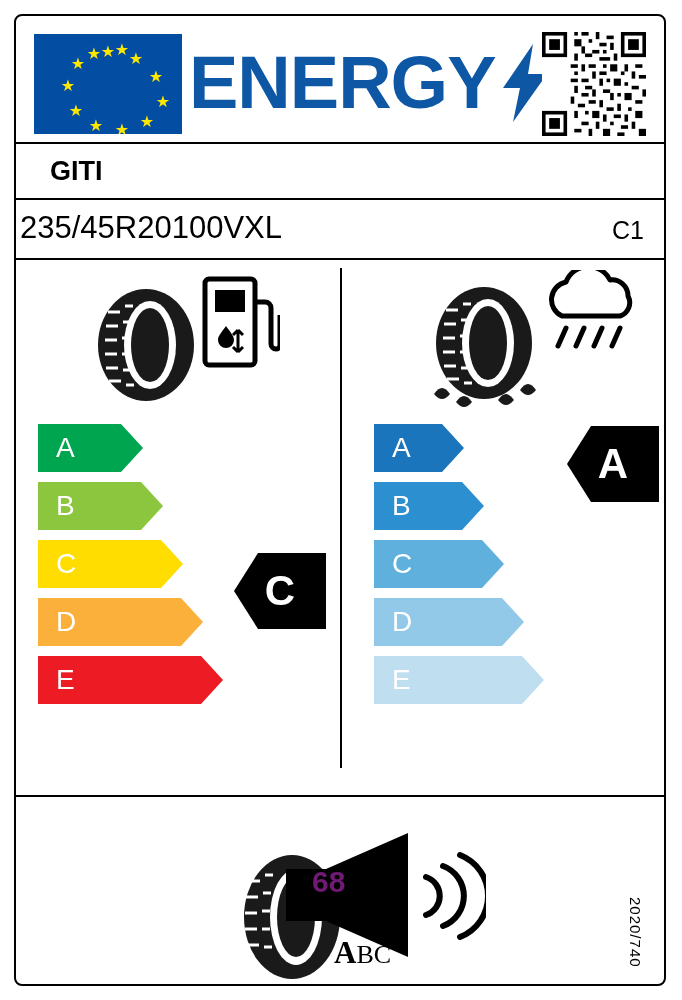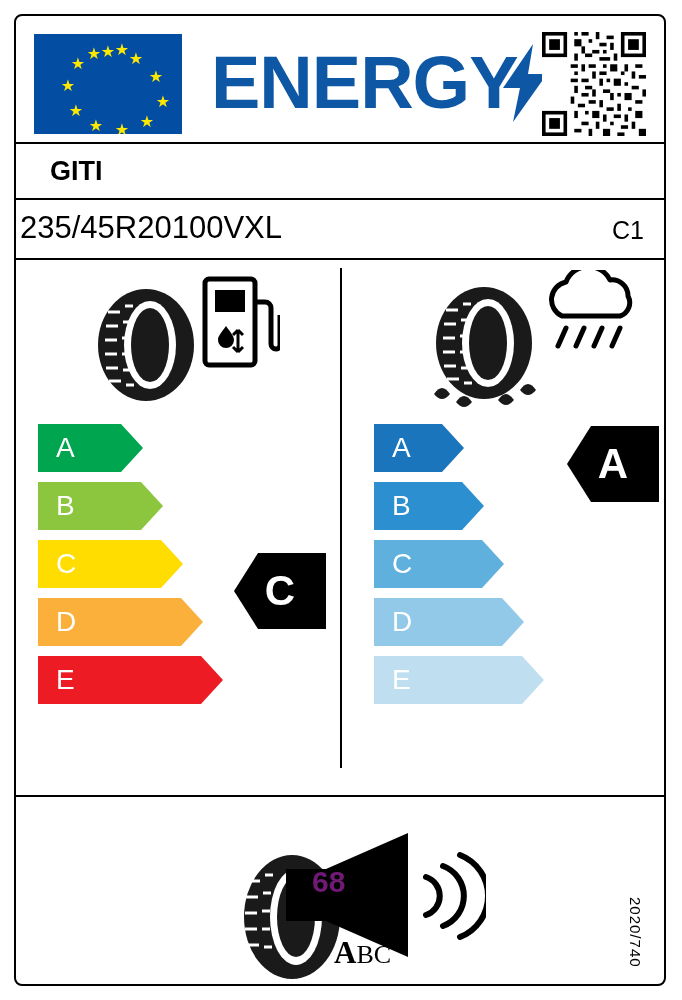--- a/index.html
+++ b/index.html
@@ -45,21 +45,21 @@
   }
   .eu-flag .star {
     position: absolute;
     color: #ffe800;
     font-size: 16px;
     line-height: 16px;
     transform: translate(-50%, -50%);
   }
   .energy-word {
     position: absolute;
-    left: 195px;
+    left: 173px;
     top: 24px;
     font-size: 74px;
     font-weight: bold;
     letter-spacing: -1px;
     color: #0d57a4;
     line-height: 86px;
   }
   .bolt {
     position: absolute;
     left: 487px;

